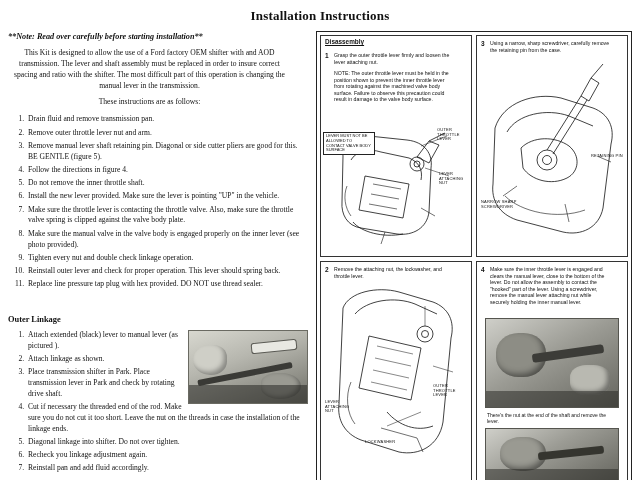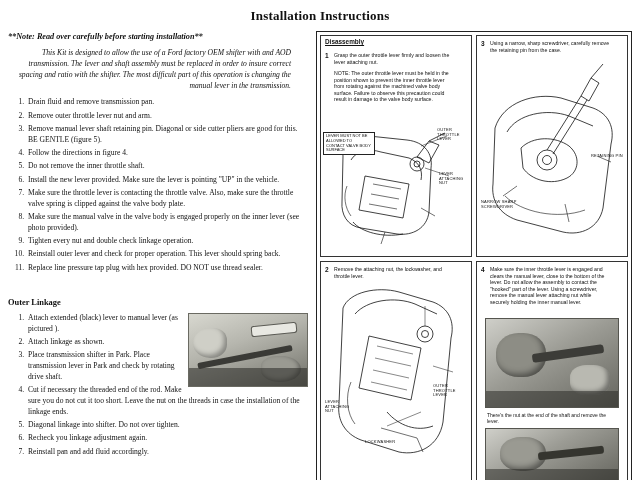--- a/index.html
+++ b/index.html
@@ -51,22 +51,21 @@
   .note {
     font-size: 8.2px;
     font-weight: bold;
     margin: 0 0 6px 0;
     font-style: italic;
   }
   .para {
     font-size: 7.6px;
     line-height: 1.42;
     margin: 0 17px 6px 0;
-    text-align: right;
-    font-style: italic;
+    text-align: center;
   }
   ol.steps {
     margin: 2px 0 6px 0;
     padding-left: 18px;
     font-size: 7.6px;
     line-height: 1.42;
   }
   ol.steps > li {
     margin-bottom: 2.5px;
     padding-left: 2px;
@@ -221,20 +220,21 @@
   <div class="doc-title">Installation Instructions</div>
 
   <div class="columns">
 
     <div class="col-left">
 
       <div class="note">**Note: Read over carefully before starting installation**</div>
 
       <p class="para">This Kit is designed to allow the use of a Ford factory OEM shifter with and AOD transmission.  The lever and shaft assembly must be replaced in order to insure correct spacing and ratio with the shifter.  The most difficult part of this operation is changing the manual lever in the transmission.</p>
 
+      <p class="para">These instructions are as follows:</p>
 
       <ol class="steps">
         <li>Drain fluid and remove transmission pan.</li>
         <li>Remove outer throttle lever nut and arm.</li>
         <li>Remove manual lever shaft retaining pin.  Diagonal or side cutter pliers are good for this.  BE GENTLE (figure 5).</li>
         <li>Follow the directions in figure 4.</li>
         <li>Do not remove the inner throttle shaft.</li>
         <li>Install the new lever provided.  Make sure the lever is pointing "UP" in the vehicle.</li>
         <li>Make sure the throttle lever is contacting the throttle valve.  Also, make sure the throttle valve spring is clipped against the valve body plate.</li>
         <li>Make sure the manual valve in the valve body is engaged properly on the inner lever (see photo provided).</li>

